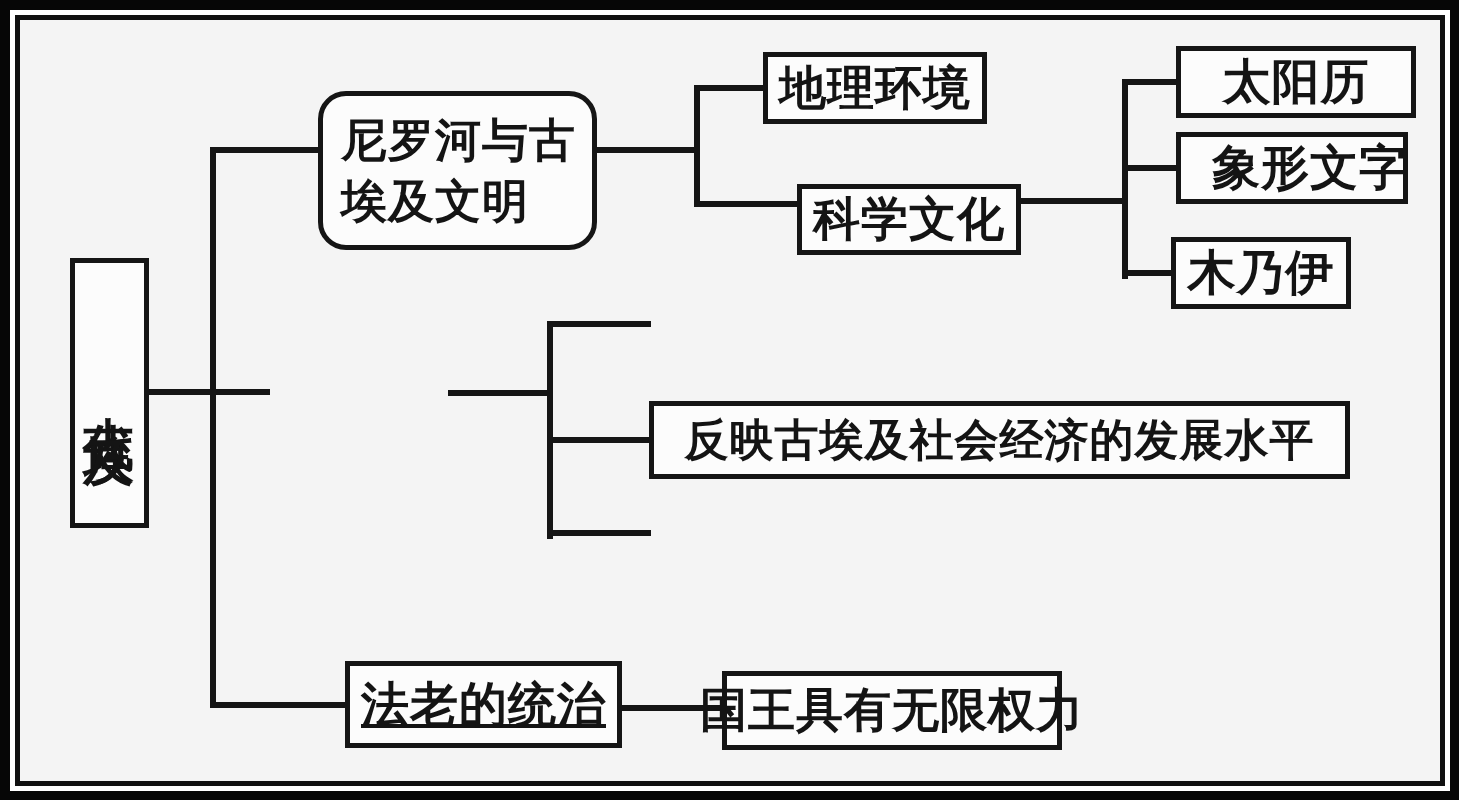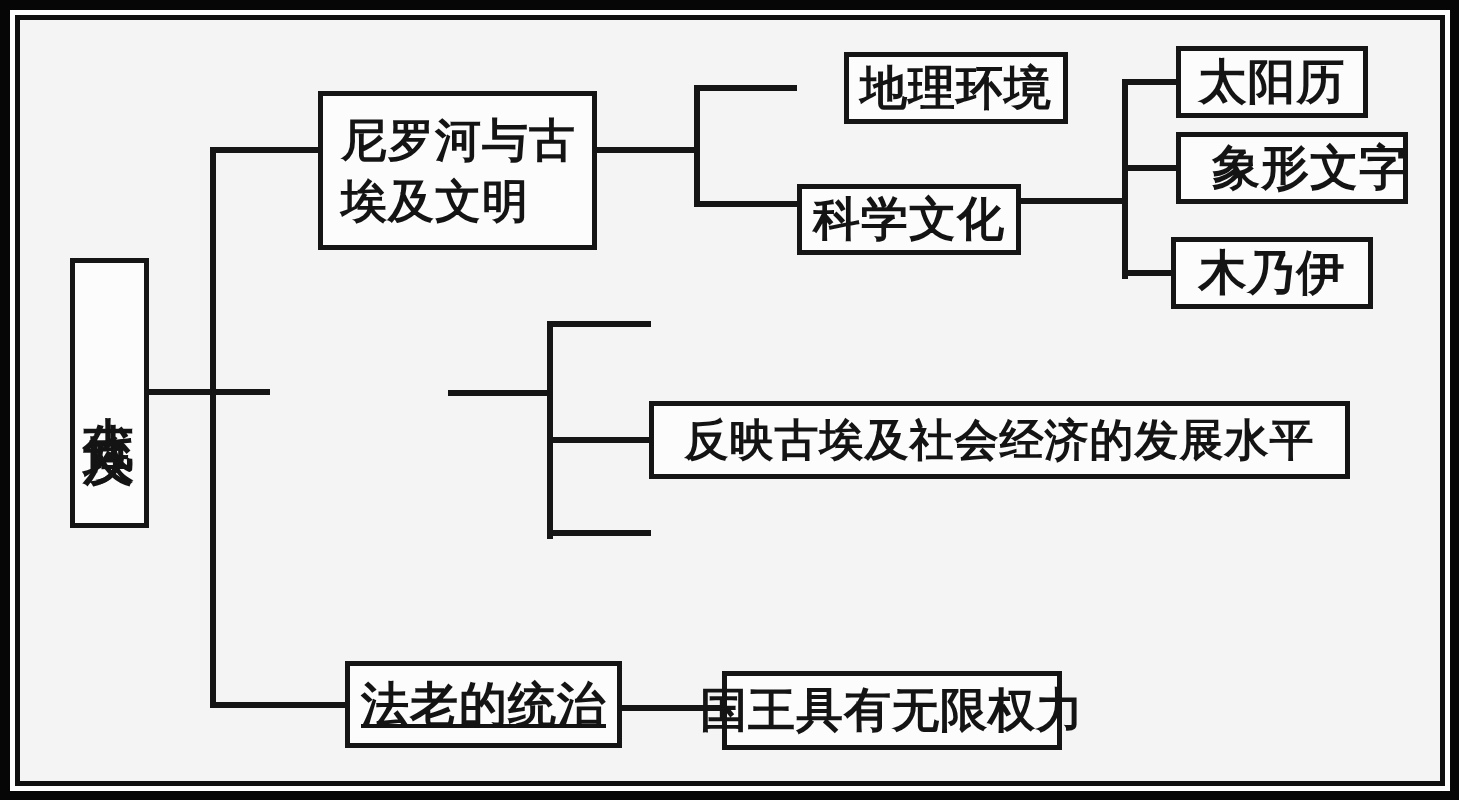--- a/index.html
+++ b/index.html
@@ -48,26 +48,26 @@
     white-space: nowrap;
     letter-spacing: 1px;
   }
   
   #box-root   { left: 70px;  top: 258px; width: 79px;  height: 270px;
                 writing-mode: vertical-rl; text-orientation: upright;
                 font-size: 50px; letter-spacing: 8px; }
   #box-b1     { left: 318px; top: 91px;  width: 279px; height: 159px;
                 flex-direction: column; align-items: flex-start;
                 justify-content: center; padding-left: 18px;
-                font-size: 46px; line-height: 1.32; }
-  #box-geo    { left: 844px;  top: 52px;  width: 224px; height: 72px; font-size: 47px; text-align: right; }
+                font-size: 46px; line-height: 1.32; border-radius: 28px; }
+  #box-geo    { left: 763px;  top: 52px;  width: 224px; height: 72px; font-size: 47px; text-align: right; }
   #box-sci    { left: 797px;  top: 184px; width: 224px; height: 71px; font-size: 47px; }
-  #box-solar  { left: 1176px; top: 46px;  width: 192px; height: 72px; font-size: 48px; }
+  #box-solar  { left: 1176px; top: 46px;  width: 240px; height: 72px; font-size: 48px; }
   #box-hiero  { left: 1176px; top: 132px; width: 232px; height: 72px; font-size: 48px; padding-left: 36px; }
-  #box-mummy  { left: 1171px; top: 237px; width: 202px; height: 72px; font-size: 48px; }
+  #box-mummy  { left: 1171px; top: 237px; width: 180px; height: 72px; font-size: 48px; }
   #box-pyr    { left: 270px;  top: 347px; width: 179px; height: 91px; font-size: 50px; }
   #box-symbol { left: 651px;  top: 287px; width: 412px; height: 74px; font-size: 46px; }
   #box-reflect{ left: 649px;  top: 401px; width: 701px; height: 78px; font-size: 44px; }
   #box-wisdom { left: 651px;  top: 499px; width: 405px; height: 69px; font-size: 45px; }
   #box-pharaoh{ left: 345px;  top: 661px; width: 277px; height: 87px; font-size: 48px; text-decoration: underline; }
   #box-king   { left: 722px;  top: 671px; width: 340px; height: 79px; font-size: 47px; }
 </style>
 </head>
 <body>
 

